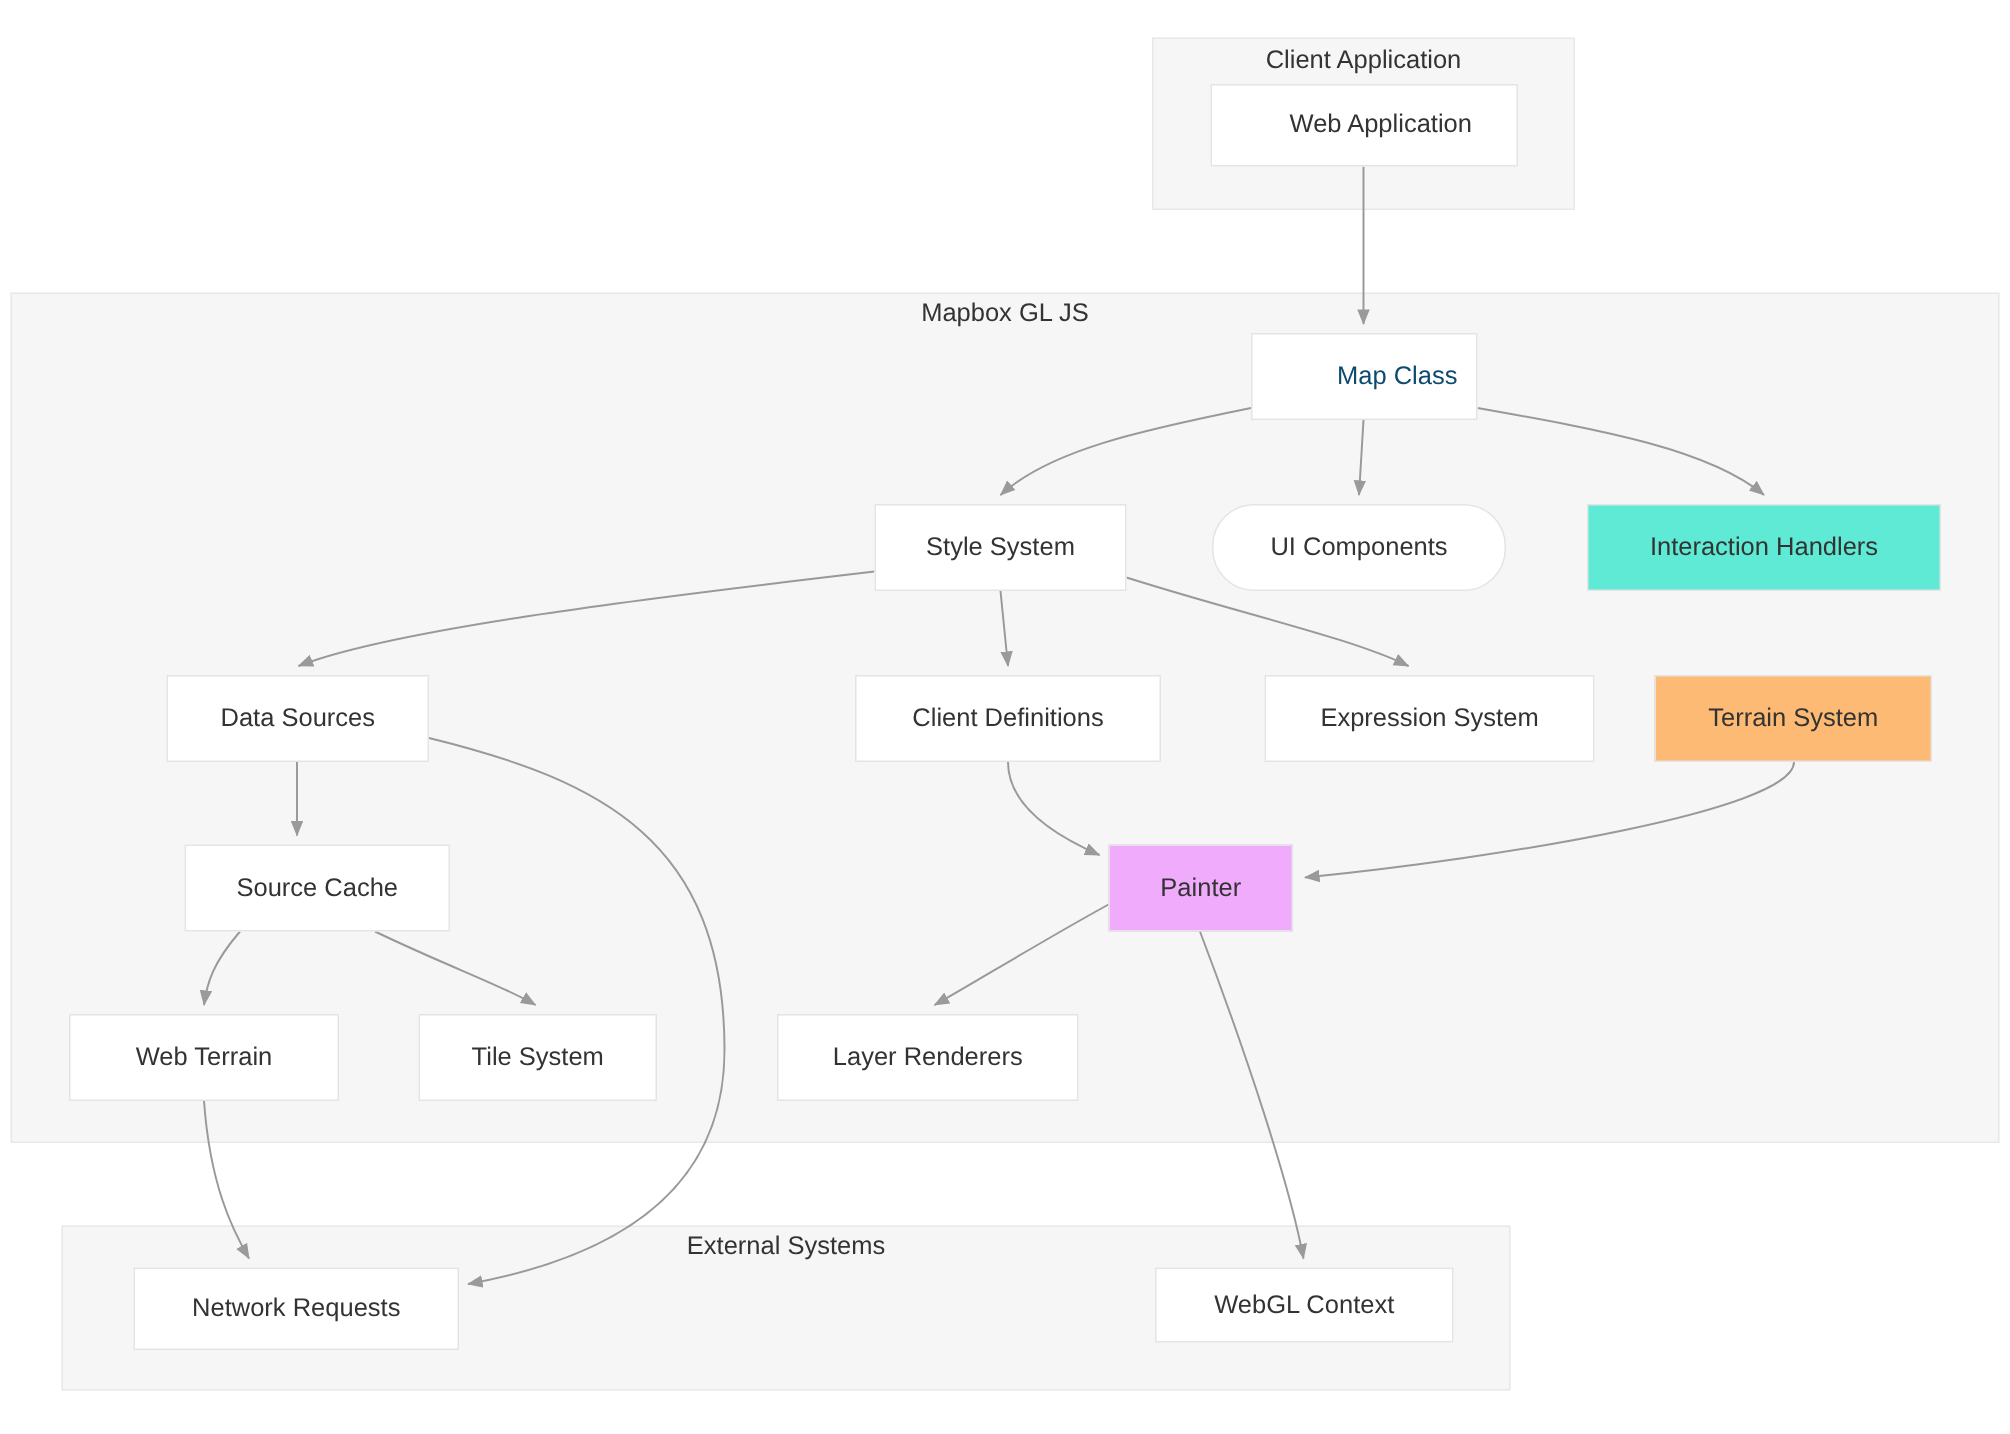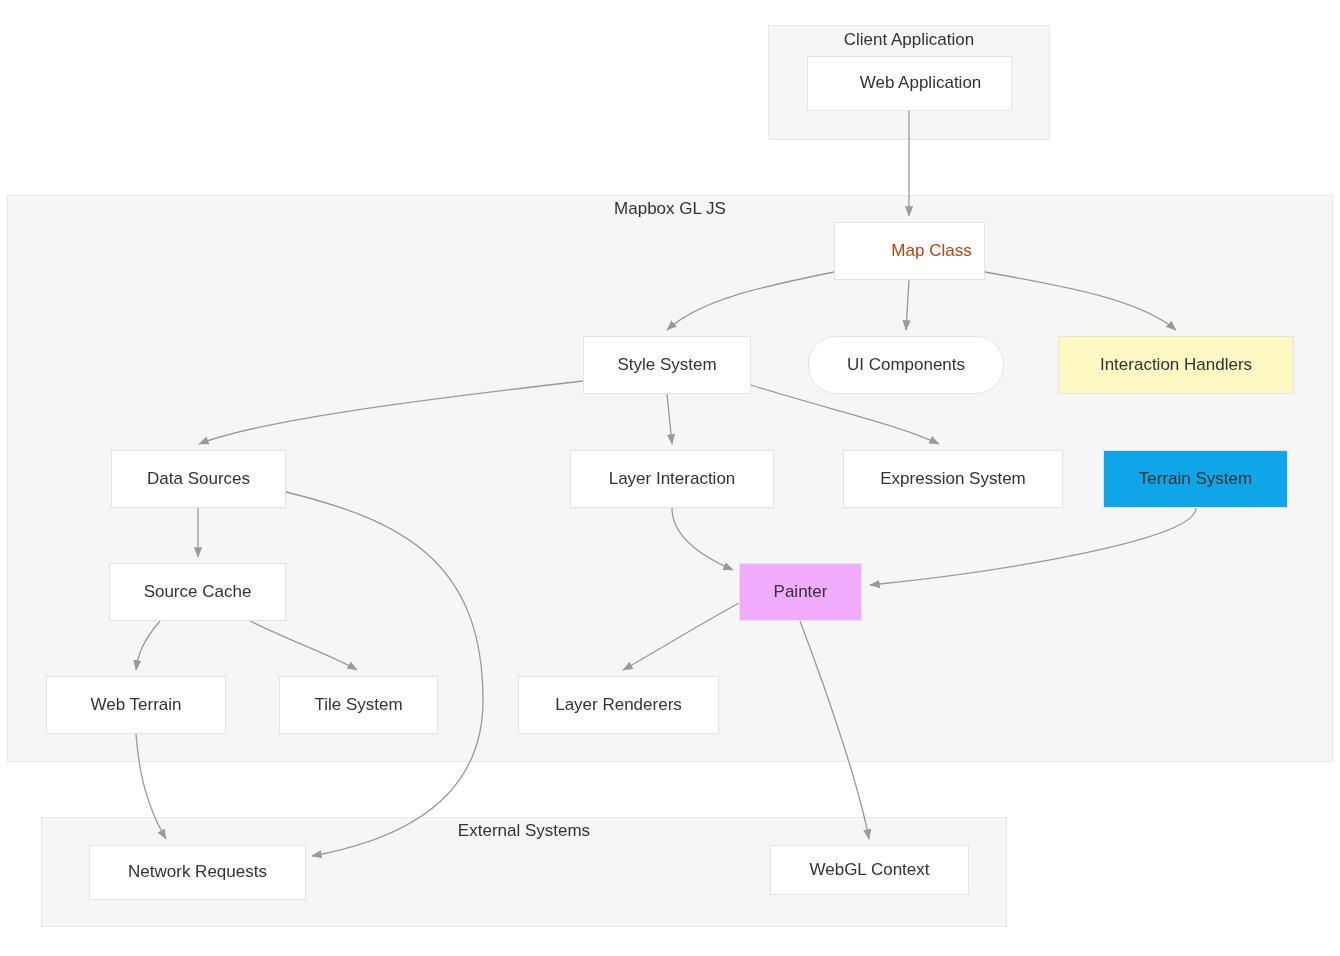--- a/index.html
+++ b/index.html
@@ -96,44 +96,44 @@
         <path d="M 800,621 C 830,700 860,790 869,839" fill="none" stroke="#999999" stroke-width="1.3" marker-end="url(#arrowhead)"></path>
         <path d="M 136,734 C 140,790 155,820 166,839" fill="none" stroke="#999999" stroke-width="1.3" marker-end="url(#arrowhead)"></path>
       </g>
   </svg>
 
   <div id="nodes">
       <div class="node" style="left: 807px; top: 56px; width: 205px; height: 55px; background: rgb(255, 255, 255); border-color: rgb(228, 228, 228);">
         <span class="node-label" style="color: rgb(51, 51, 51); margin-left: 22px;">Web Application</span>
       </div>
       <div class="node" style="left: 834px; top: 222px; width: 151px; height: 58px; background: rgb(255, 255, 255); border-color: rgb(228, 228, 228);">
-        <span class="node-label" style="color: #c2410c; margin-left: 44px;">Map Class</span>
+        <span class="node-label" style="color: #0c4a6e; margin-left: 44px;">Map Class</span>
       </div>
       <div class="node" style="left: 583px; top: 336px; width: 168px; height: 58px; background: rgb(255, 255, 255); border-color: rgb(228, 228, 228);">
         <span class="node-label" style="color: rgb(51, 51, 51);">Style System</span>
       </div>
       <div class="node" style="left: 808px; top: 336px; width: 196px; height: 58px; background: rgb(255, 255, 255); border-color: rgb(228, 228, 228); border-radius: 28px;">
         <span class="node-label" style="color: rgb(51, 51, 51);">UI Components</span>
       </div>
-      <div class="node" style="left: 1058px; top: 336px; width: 236px; height: 58px; background: #fef9c3; border-color: rgb(228, 228, 228);">
+      <div class="node" style="left: 1058px; top: 336px; width: 236px; height: 58px; background: #5eead4; border-color: rgb(228, 228, 228);">
         <span class="node-label" style="color: rgb(51, 51, 51);">Interaction Handlers</span>
       </div>
       <div class="node" style="left: 111px; top: 450px; width: 175px; height: 58px; background: rgb(255, 255, 255); border-color: rgb(228, 228, 228);">
         <span class="node-label" style="color: rgb(51, 51, 51);">Data Sources</span>
       </div>
       <div class="node" style="left: 570px; top: 450px; width: 204px; height: 58px; background: rgb(255, 255, 255); border-color: rgb(228, 228, 228);">
-        <span class="node-label" style="color: rgb(51, 51, 51);">Layer Interaction</span>
+        <span class="node-label" style="color: rgb(51, 51, 51);">Client Definitions</span>
       </div>
       <div class="node" style="left: 843px; top: 450px; width: 220px; height: 58px; background: rgb(255, 255, 255); border-color: rgb(228, 228, 228);">
         <span class="node-label" style="color: rgb(51, 51, 51);">Expression System</span>
       </div>
-      <div class="node" style="left: 1103px; top: 450px; width: 185px; height: 58px; background: #0ea5e9; border-color: rgb(228, 228, 228);">
+      <div class="node" style="left: 1103px; top: 450px; width: 185px; height: 58px; background: #fdba74; border-color: rgb(228, 228, 228);">
         <span class="node-label" style="color: rgb(51, 51, 51);">Terrain System</span>
       </div>
-      <div class="node" style="left: 109px; top: 563px; width: 177px; height: 58px; background: rgb(255, 255, 255); border-color: rgb(228, 228, 228);">
+      <div class="node" style="left: 123px; top: 563px; width: 177px; height: 58px; background: rgb(255, 255, 255); border-color: rgb(228, 228, 228);">
         <span class="node-label" style="color: rgb(51, 51, 51);">Source Cache</span>
       </div>
       <div class="node" style="left: 739px; top: 563px; width: 123px; height: 58px; background: #f0abfc; border-color: rgb(228, 228, 228);">
         <span class="node-label" style="color: rgb(51, 51, 51);">Painter</span>
       </div>
       <div class="node" style="left: 46px; top: 676px; width: 180px; height: 58px; background: rgb(255, 255, 255); border-color: rgb(228, 228, 228);">
         <span class="node-label" style="color: rgb(51, 51, 51);">Web Terrain</span>
       </div>
       <div class="node" style="left: 279px; top: 676px; width: 159px; height: 58px; background: rgb(255, 255, 255); border-color: rgb(228, 228, 228);">
         <span class="node-label" style="color: rgb(51, 51, 51);">Tile System</span>

